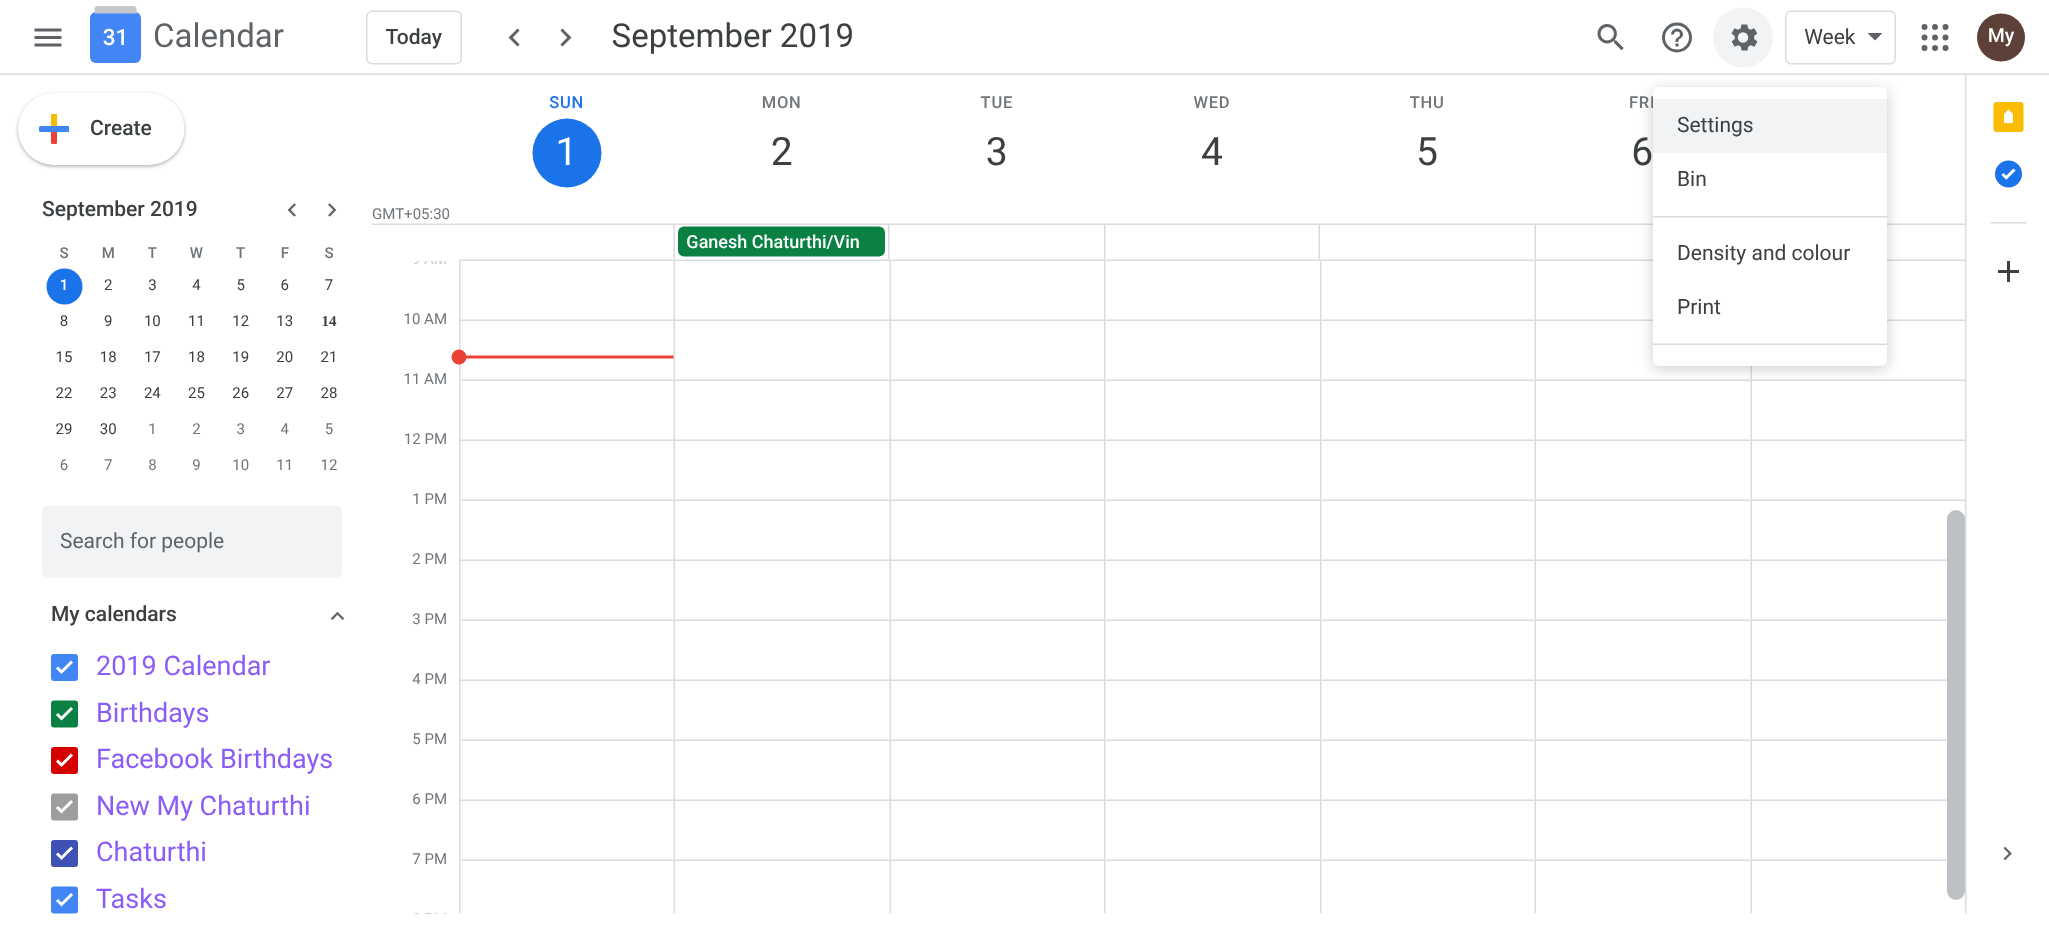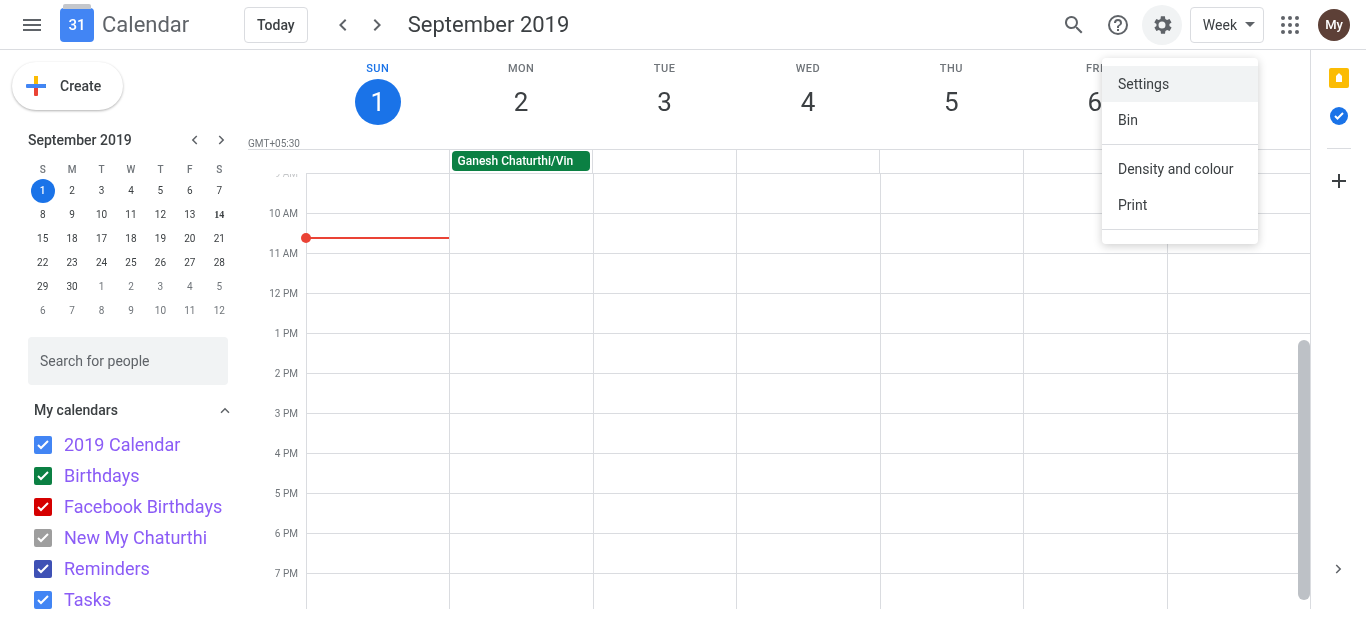--- a/index.html
+++ b/index.html
@@ -282,21 +282,21 @@
             </svg>
           </div>
           <span class="cal-label">New My Chaturthi</span>
         </div>
         <div class="cal-item">
           <div class="cal-check" style="background: rgb(63, 81, 181);">
             <svg viewBox="0 0 14 14">
               <path stroke="#fff" stroke-width="2" fill="none" d="M2 7l3 3 7-7"></path>
             </svg>
           </div>
-          <span class="cal-label">Reminders</span>
+          <span class="cal-label">Chaturthi</span>
         </div>
         <div class="cal-item">
           <div class="cal-check" style="background: rgb(66, 133, 244);">
             <svg viewBox="0 0 14 14">
               <path stroke="#fff" stroke-width="2" fill="none" d="M2 7l3 3 7-7"></path>
             </svg>
           </div>
           <span class="cal-label">Tasks</span>
         </div>
       </div>

